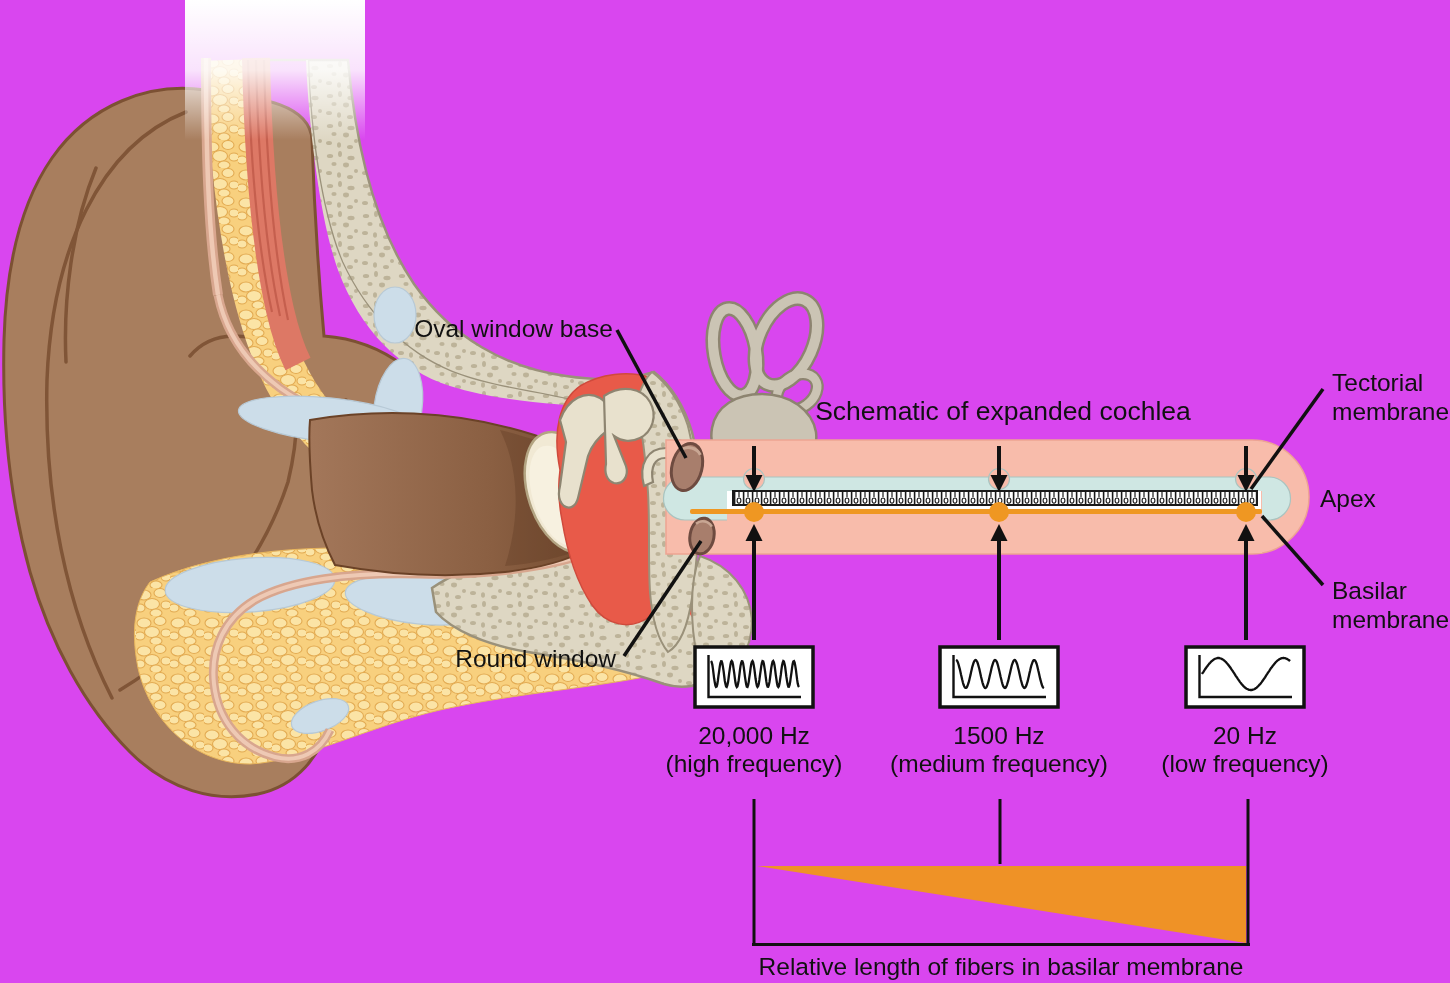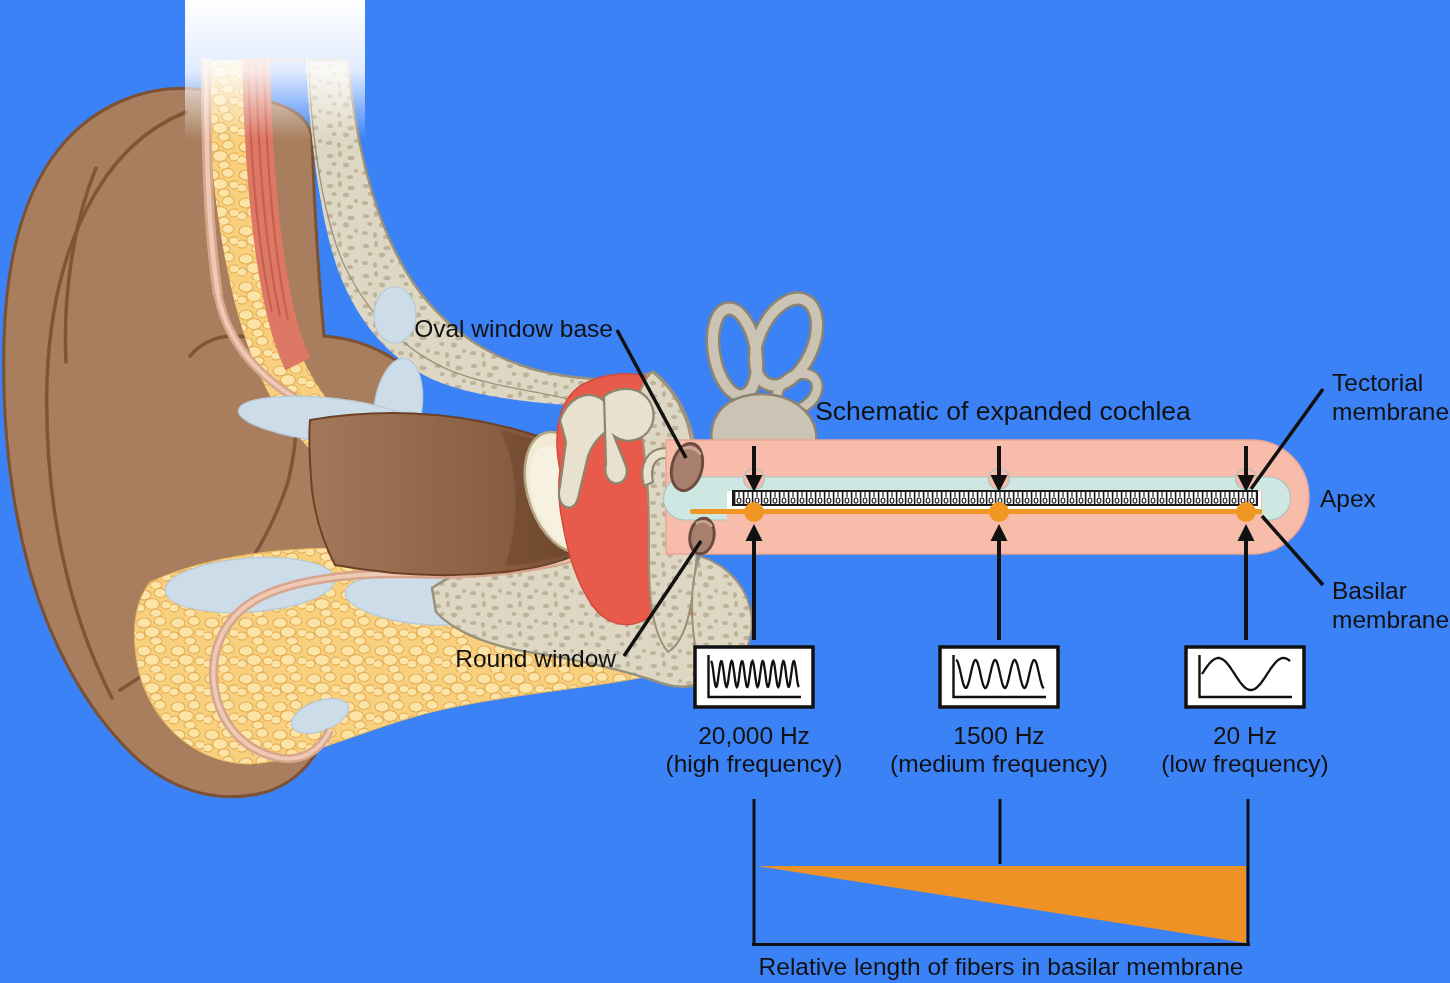--- a/index.html
+++ b/index.html
@@ -1,19 +1,19 @@
 <!DOCTYPE html>
 <html style="--tube-pink: #f8bcab; --duct-blue: #cfe7e3; --membrane-orange: #ef9722; --triangle-orange: #ef9226; --cavity-red: #e85a49; --bone-cream: #ded7c3; --fat-yellow: #f8d07e; --pinna-brown: #a87e5e; --canal-brown: #8a5f42; --ink: #111111;"><head>
 <meta charset="utf-8">
 <style>
   html,body { margin:0; padding:0; background:#ffffff; }
   .stage {
     position:relative;
     width:1450px; height:983px;
-    background:#3b82f6;
+    background:#d946ef;
     font-family:"Liberation Sans", sans-serif;
     overflow:hidden;
   }
   svg text {
     font-family:"Liberation Sans", sans-serif;
     fill:var(--ink,#111);
   }
   .lbl   { font-size:24.5px; }
   .title { font-size:26.5px; }
 </style>

